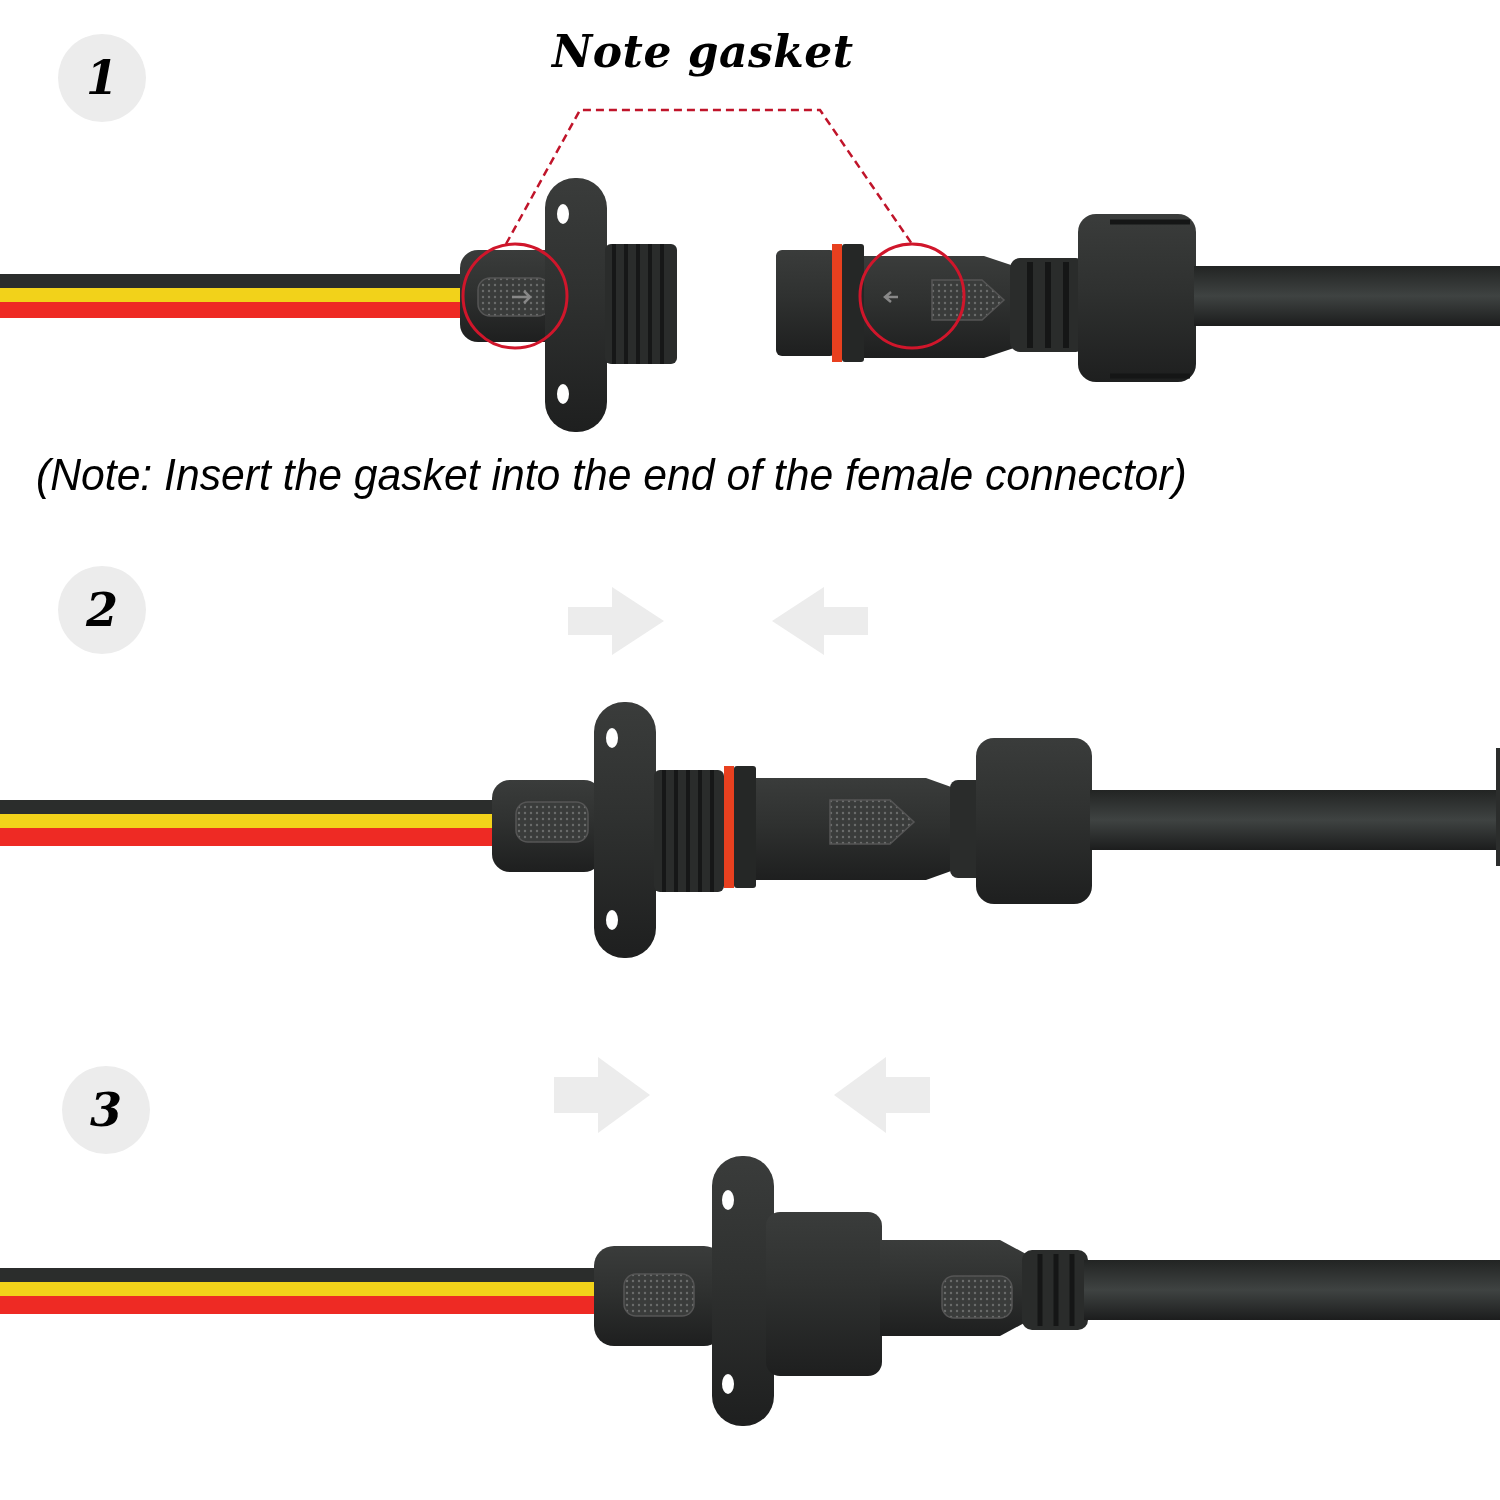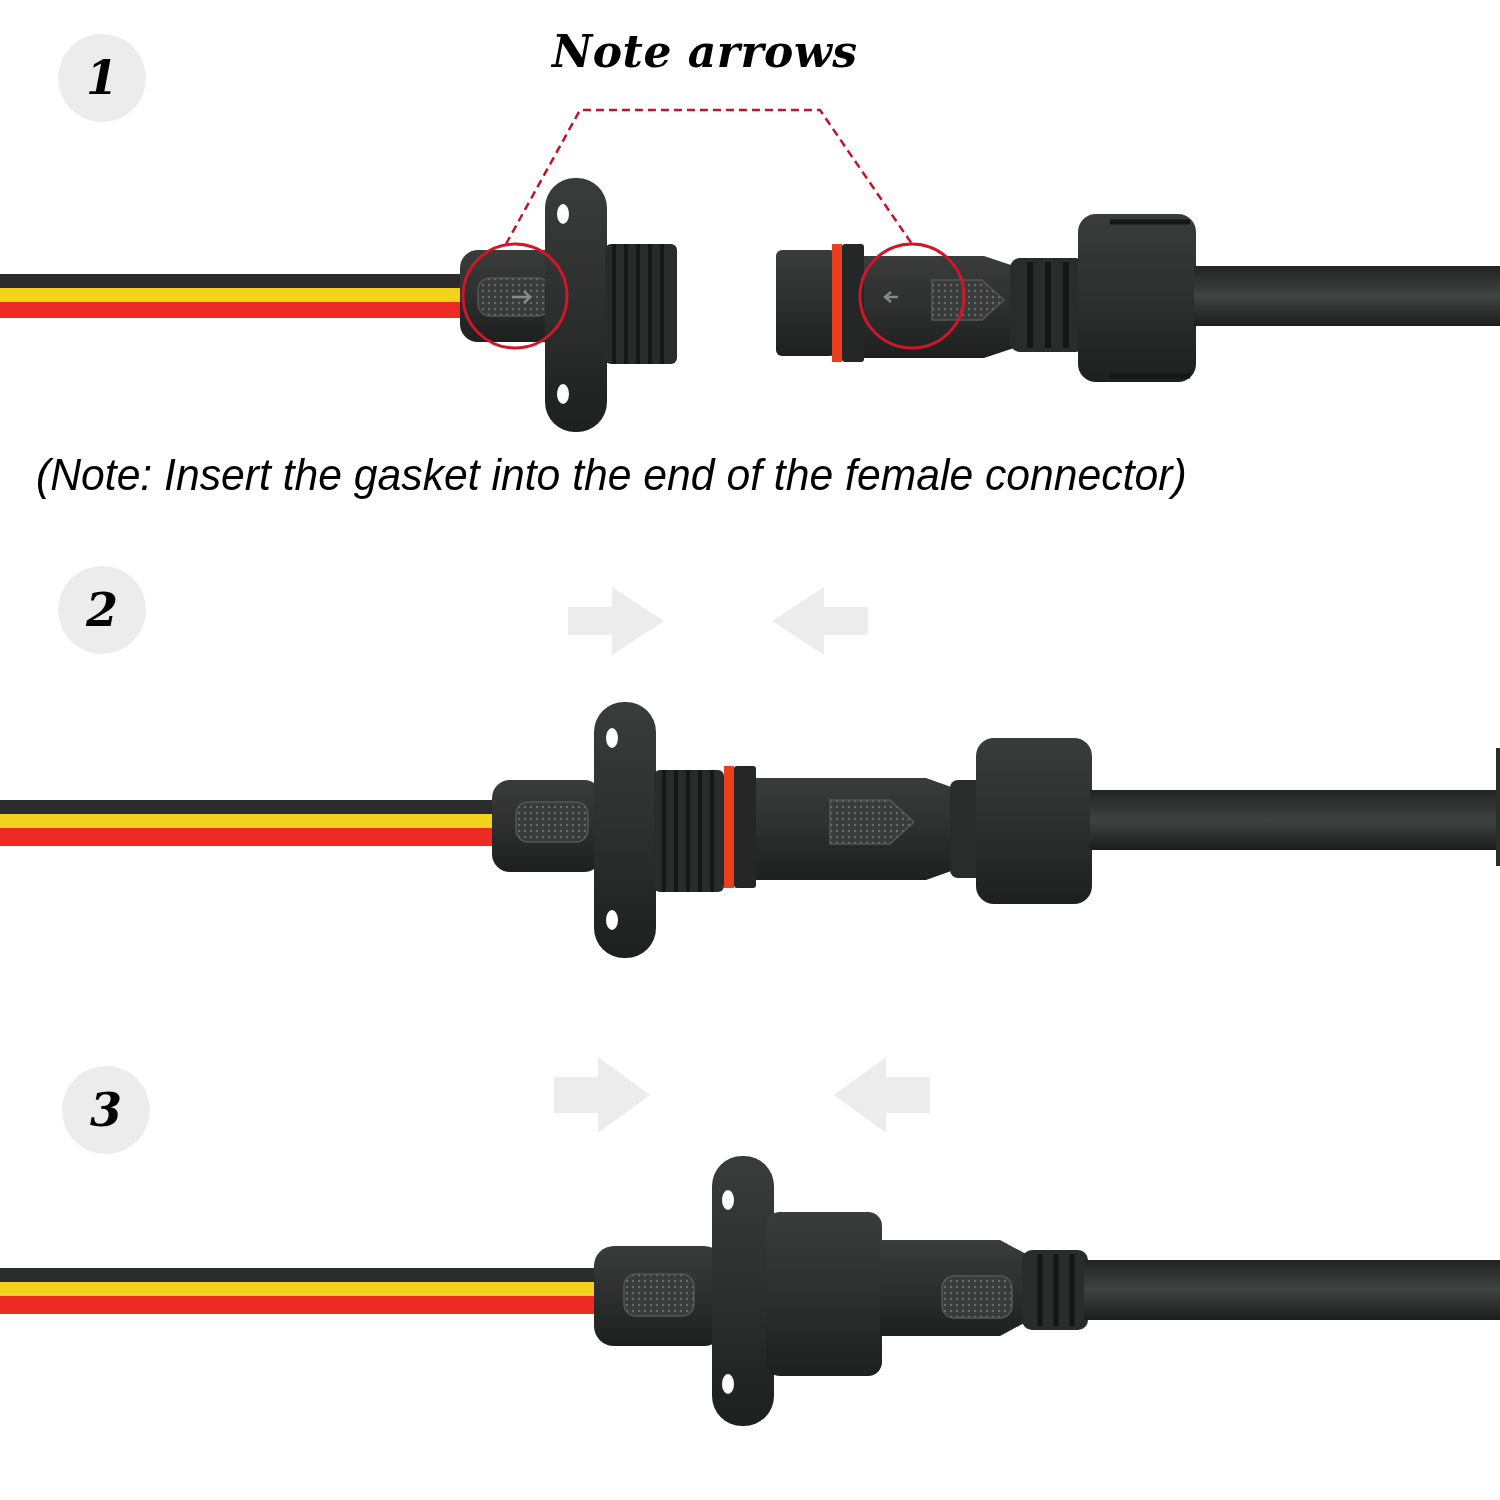--- a/index.html
+++ b/index.html
@@ -16,21 +16,21 @@
 <div class="step-badge" style="left:58px; top:34px;">
   <span class="step-num">1</span>
 </div>
 <div class="step-badge" style="left:58px; top:566px;">
   <span class="step-num">2</span>
 </div>
 <div class="step-badge" style="left:62px; top:1066px;">
   <span class="step-num">3</span>
 </div>
 
-<div class="title">Note arrows</div>
+<div class="title">Note gasket</div>
 <div class="note">(Note: Insert the gasket into the end of the female connector)</div>
 
 <svg class="art" width="1500" height="1500" viewBox="0 0 1500 1500">
   <defs>
     <pattern id="knurl" width="6" height="6" patternUnits="userSpaceOnUse">
       <rect width="6" height="6" fill="#3a3c3b"></rect>
       <circle cx="3" cy="3" r="1.2" fill="#6a6c6b"></circle>
     </pattern>
     <linearGradient id="bodyGrad" x1="0" y1="0" x2="0" y2="1">
       <stop offset="0" stop-color="#3a3c3b"></stop>

